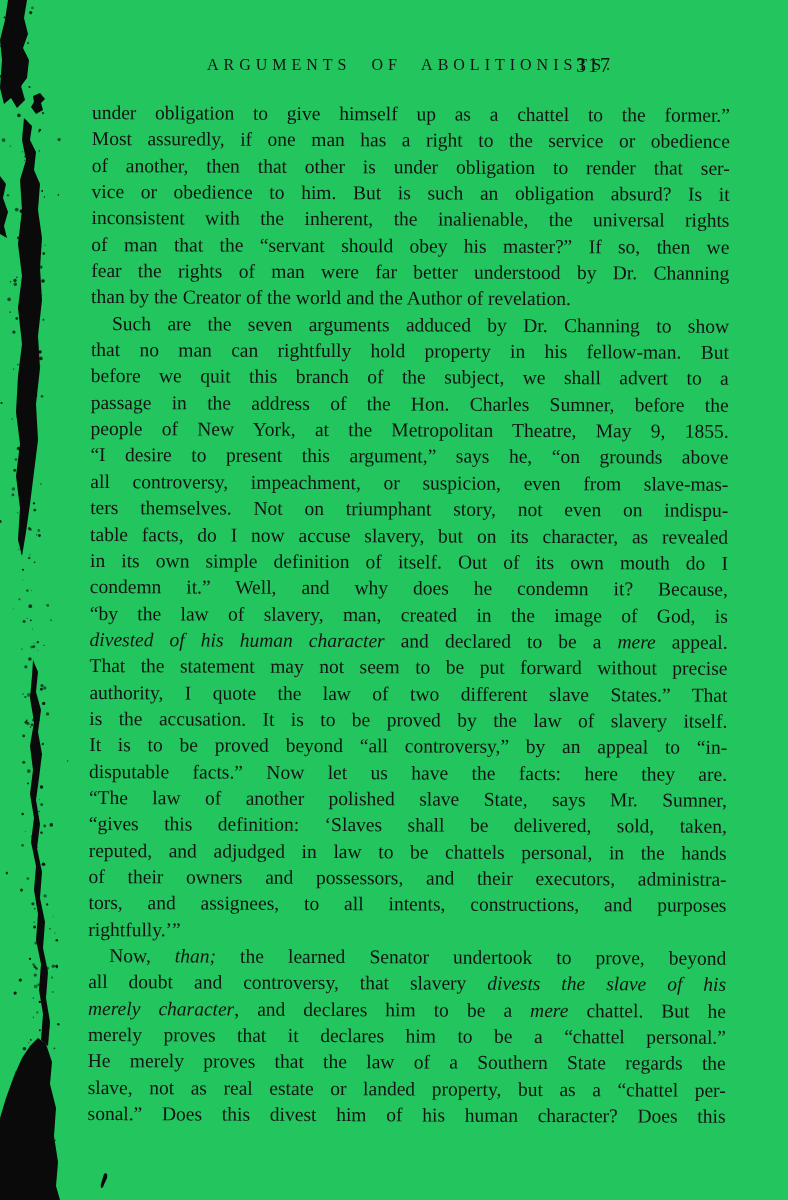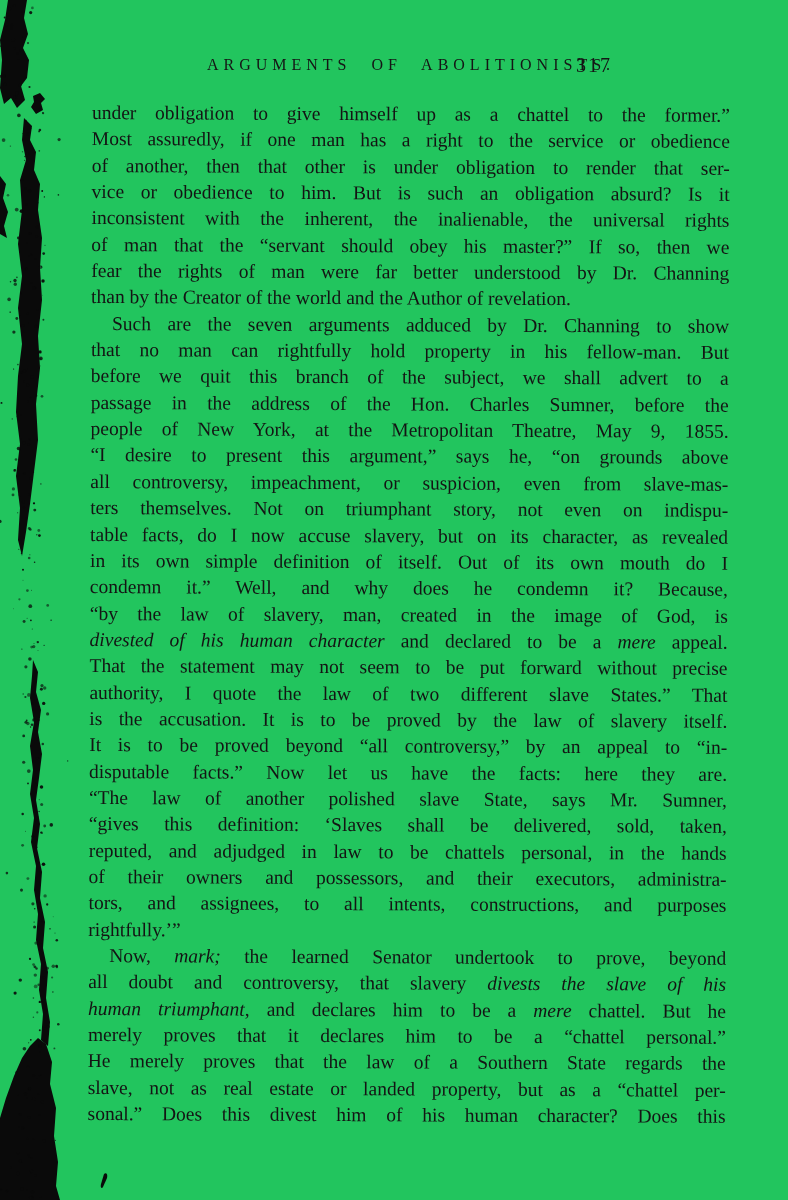--- a/index.html
+++ b/index.html
@@ -416,23 +416,23 @@
         <div class="line"><span>It is to be proved beyond “all controversy,” by an appeal to “in-</span></div>
         <div class="line"><span>disputable facts.”  Now let us have the facts: here they are.</span></div>
         <div class="line"><span>“The law of another polished slave State, says Mr. Sumner,</span></div>
         <div class="line"><span>“gives this definition: ‘Slaves shall be delivered, sold, taken,</span></div>
         <div class="line"><span>reputed, and adjudged in law to be chattels personal, in the hands</span></div>
         <div class="line"><span>of their owners and possessors, and their executors, administra-</span></div>
         <div class="line"><span>tors, and assignees, to all intents, constructions, and purposes</span></div>
         <div class="line para-end"><span>rightfully.’”</span></div>
       </div>
       <div class="paragraph indent">
-        <div class="line"><span>Now, </span><em>mark;</em><span> the learned Senator undertook to prove, beyond</span></div>
+        <div class="line"><span>Now, </span><em>than;</em><span> the learned Senator undertook to prove, beyond</span></div>
         <div class="line"><span>all doubt and controversy, that slavery </span><em>divests the slave of his</em></div>
-        <div class="line"><em>human triumphant</em><span>, and declares him to be a </span><em>mere</em><span> chattel.  But he</span></div>
+        <div class="line"><em>merely character</em><span>, and declares him to be a </span><em>mere</em><span> chattel.  But he</span></div>
         <div class="line"><span>merely proves that it declares him to be a “chattel personal.”</span></div>
         <div class="line"><span>He merely proves that the law of a Southern State regards the</span></div>
         <div class="line"><span>slave, not as real estate or landed property, but as a “chattel per-</span></div>
         <div class="line"><span>sonal.”  Does this divest him of his human character?  Does this</span></div>
       </div>
     </div>
 
 </div>
 
 </body></html>

